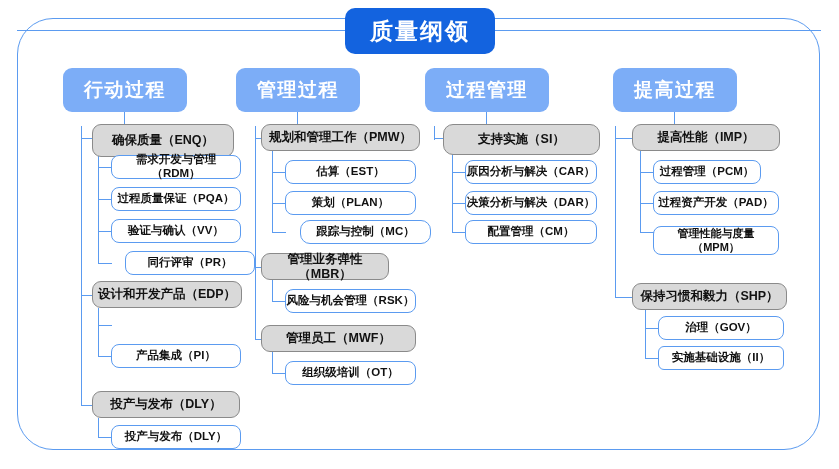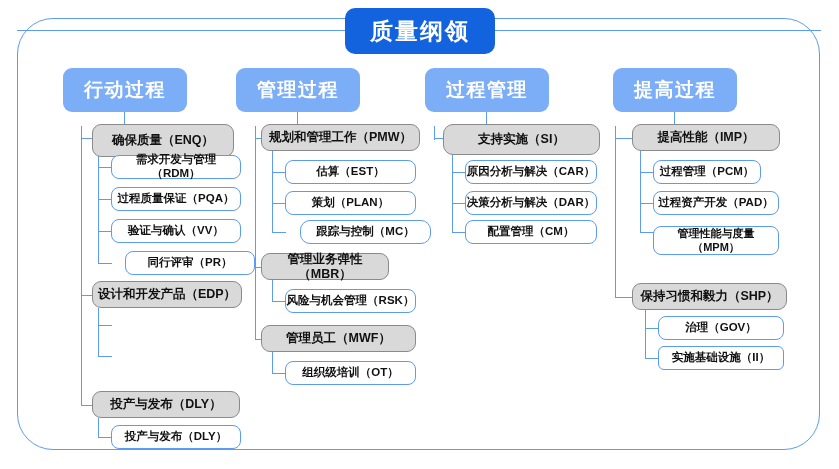--- a/index.html
+++ b/index.html
@@ -124,20 +124,21 @@
   <div class="ln h" style="left:98px;top:263px;width:14px;"></div>
   <div class="leaf-box" style="left:125px;top:251px;width:130px;height:24px;">同行评审（PR）</div>
 
   <div class="ln h" style="left:81px;top:295px;width:12px;"></div>
   <div class="group-box" style="left:92px;top:281px;width:150px;height:27px;">设计和开发产品（EDP）</div>
   <div class="ln v" style="left:98px;top:308px;height:49px;"></div>
 
   <div class="ln h" style="left:98px;top:325px;width:14px;"></div>
 
   <div class="ln h" style="left:98px;top:356px;width:14px;"></div>
+  <div class="leaf-box" style="left:111px;top:344px;width:130px;height:24px;">产品集成（PI）</div>
 
   <div class="ln h" style="left:81px;top:405px;width:12px;"></div>
   <div class="group-box" style="left:92px;top:391px;width:148px;height:27px;">投产与发布（DLY）</div>
   <div class="ln v" style="left:98px;top:418px;height:20px;"></div>
   <div class="ln h" style="left:98px;top:437px;width:14px;"></div>
   <div class="leaf-box" style="left:111px;top:425px;width:130px;height:24px;">投产与发布（DLY）</div>
 
   <div class="ln v" style="left:297px;top:110px;height:16px;"></div>
   <div class="col-head" style="left:236px;top:68px;">管理过程</div>
 

